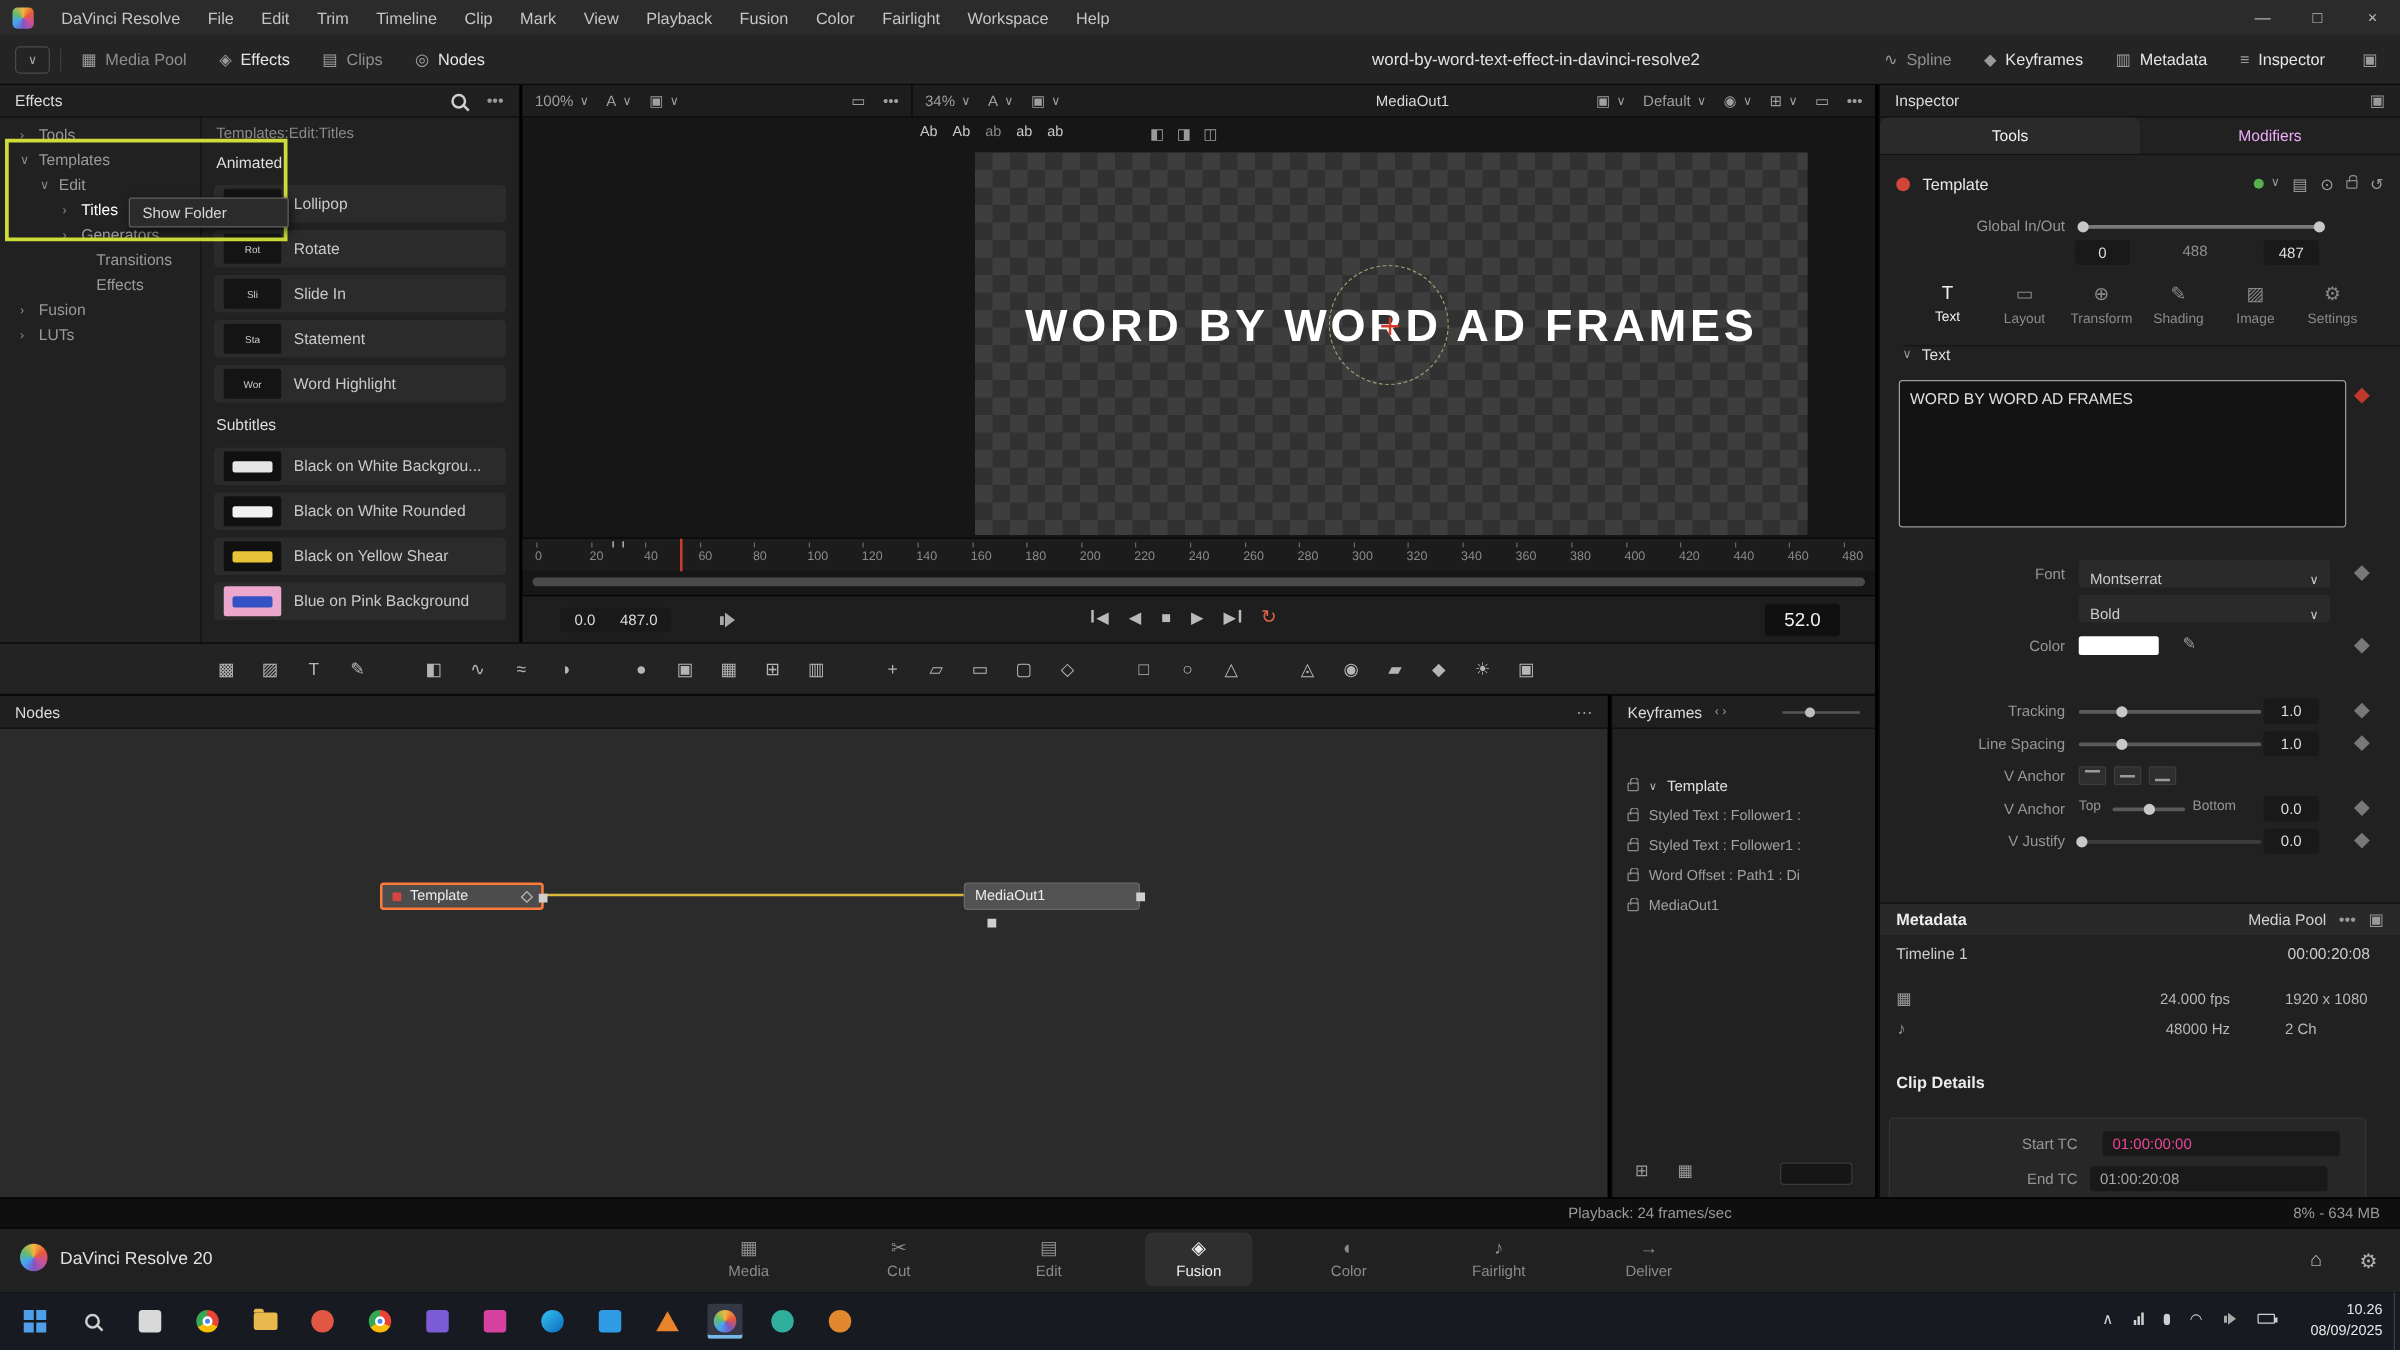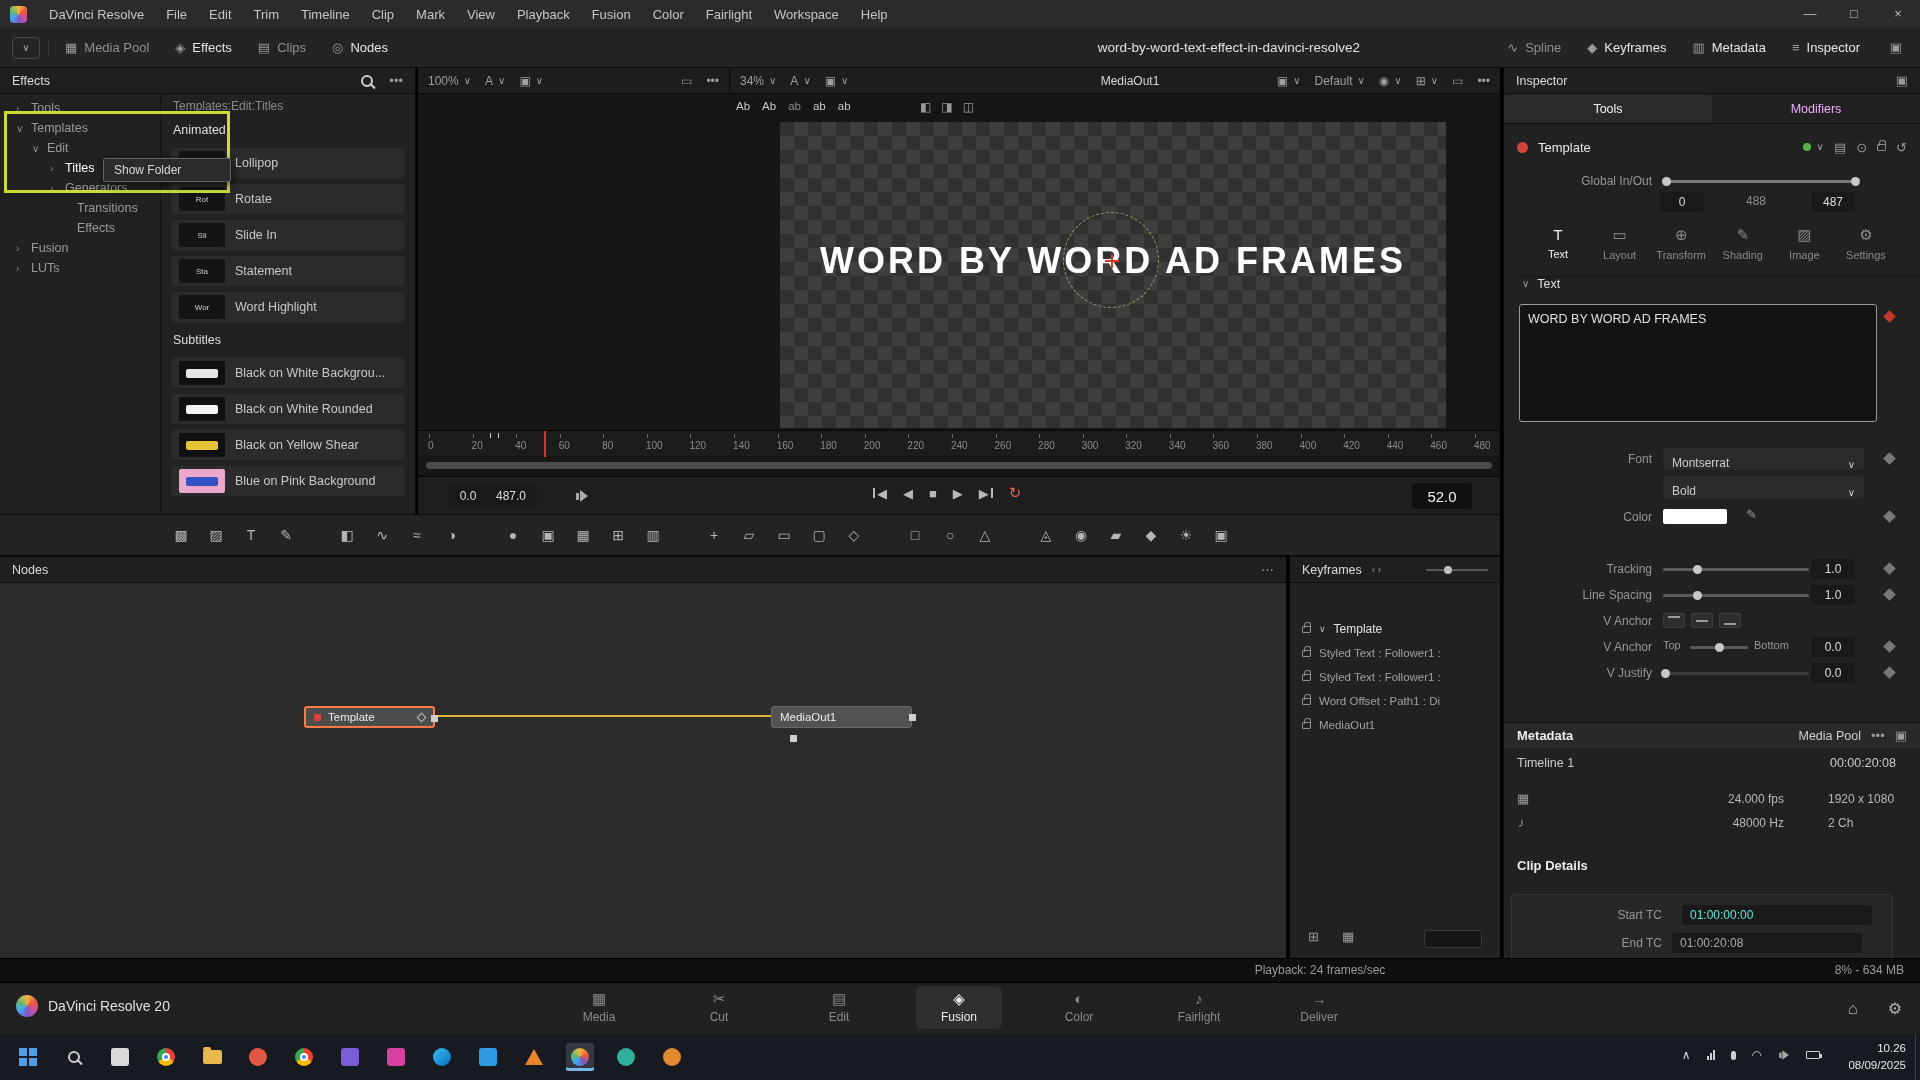--- a/index.html
+++ b/index.html
@@ -733,21 +733,21 @@
   </div>
   <div class="abs" style="left:0;right:0;top:748px;height:20px">
     <span class="ico abs" style="left:14px">♪</span>
     <span class="abs" style="left:160px;width:120px;text-align:right;color:#b8b8b8;font-size:12px">48000 Hz</span>
     <span class="abs" style="left:324px;color:#b8b8b8;font-size:12px">2 Ch</span>
   </div>
   <div class="abs" style="left:13px;top:790px;color:#ececec;font-size:13px;font-weight:bold">Clip Details</div>
   <div class="abs" style="left:7px;width:382px;top:826px;height:70px;background:#272727;border:1px solid #343434;border-radius:4px;padding-top:8px">
     <div class="flex" style="height:24px;gap:20px">
       <span class="ilbl" style="position:static;width:150px">Start TC</span>
-      <span class="valbox" style="width:190px;justify-content:flex-start;padding-left:8px;color:#5eead4">01:00:00:00</span>
+      <span class="valbox" style="width:190px;justify-content:flex-start;padding-left:8px;color:#ec4899">01:00:00:00</span>
     </div>
     <div class="flex" style="height:24px;gap:10px;margin-top:4px">
       <span class="ilbl" style="position:static;width:150px">End TC</span>
       <span class="valbox" style="width:190px;justify-content:flex-start;padding-left:8px;color:#a8a8a8">01:00:20:08</span>
     </div>
   </div>
 </div>
 
 <div id="statusbar">
   <span class="abs" style="left:1180px;top:4px;width:280px;text-align:center;color:#9a9a9a;font-size:12px">Playback: 24 frames/sec</span>

